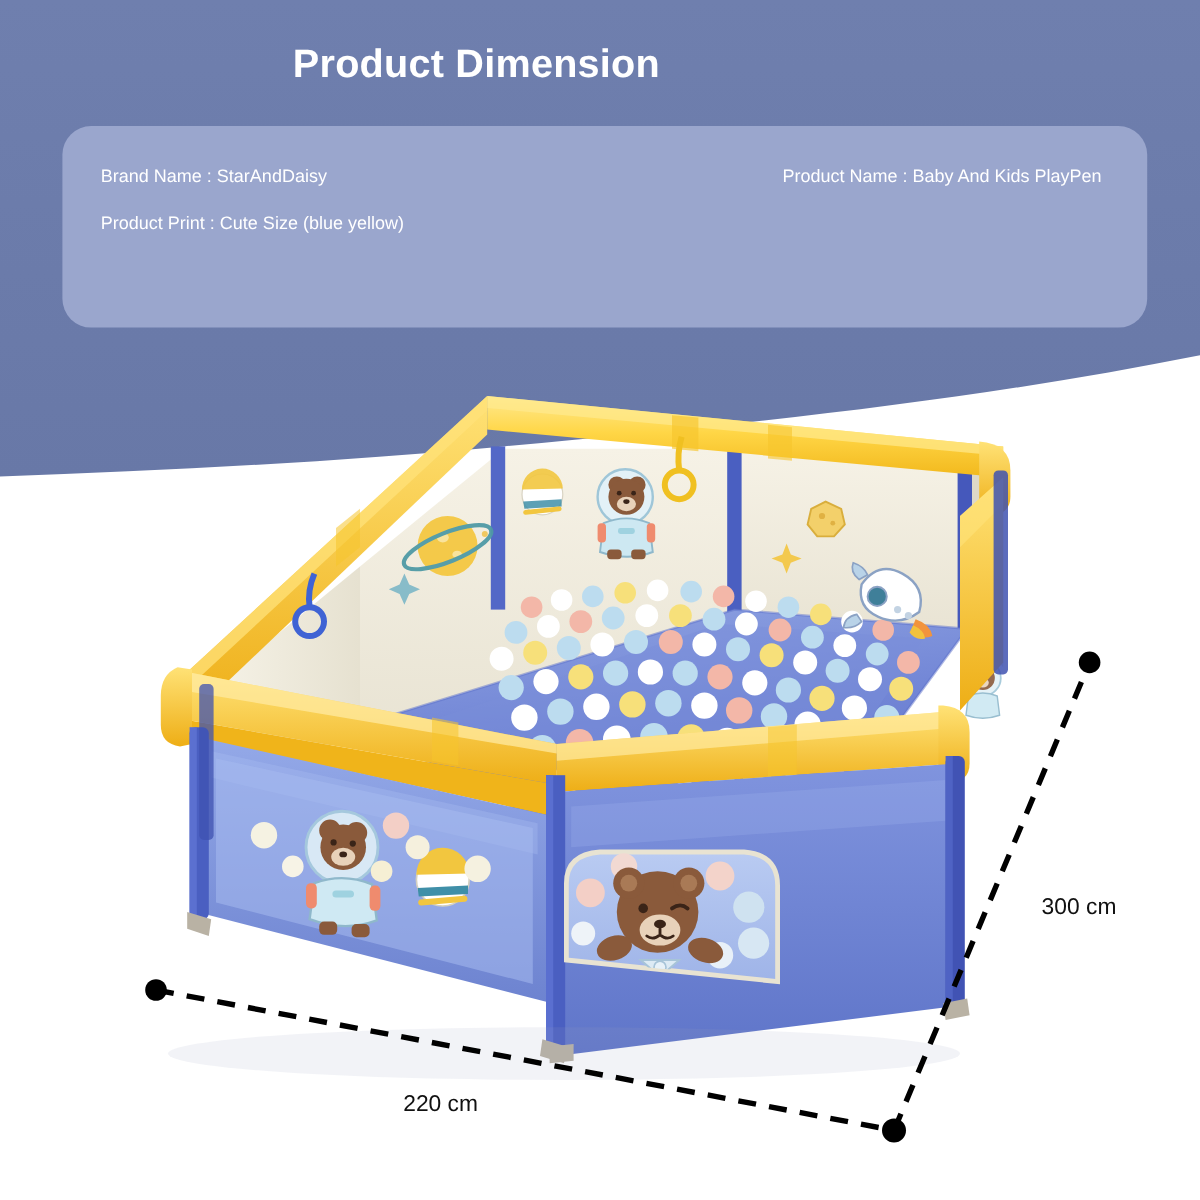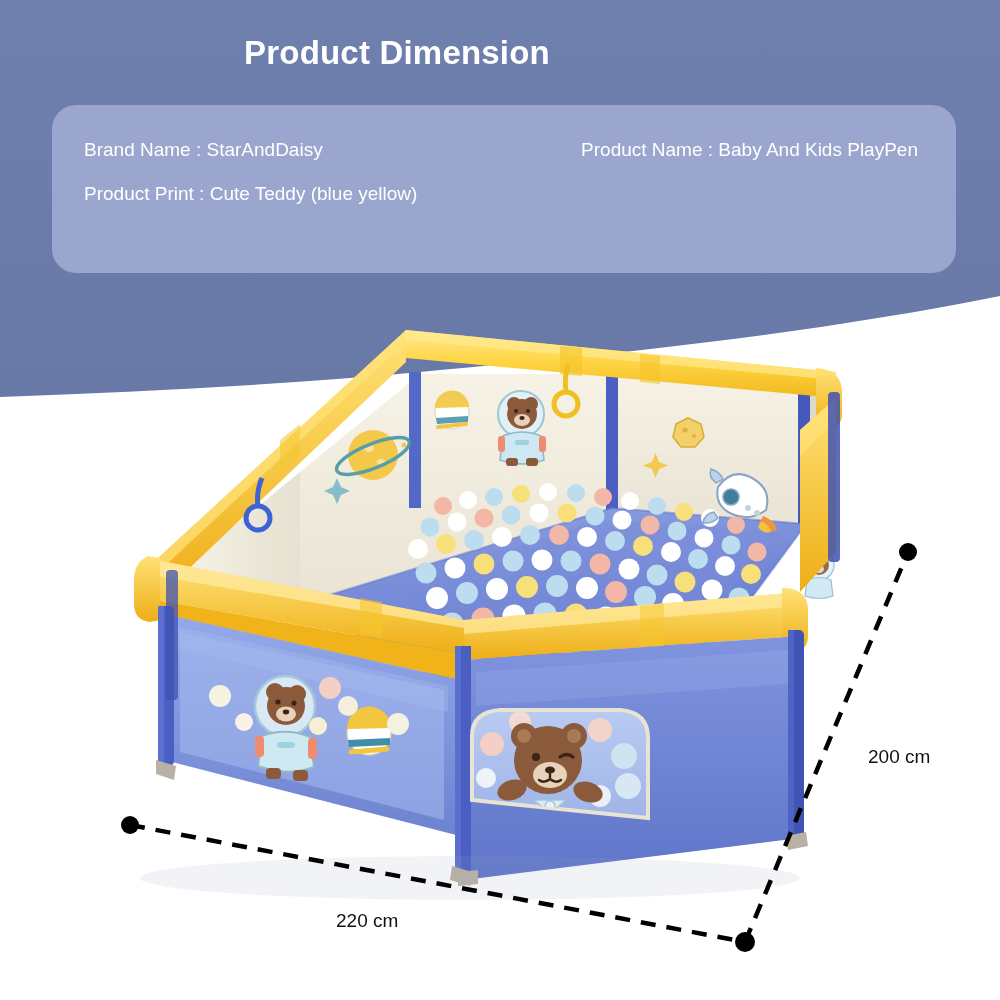--- a/index.html
+++ b/index.html
@@ -51,21 +51,21 @@
   .info-grid {
     position: absolute;
     left: 0; top: 34px;
     width: 100%;
     display: grid;
     grid-template-columns: 1fr 1fr;
     row-gap: 22px;
   }
   .info-item {
     color: #ffffff;
-    font-size: 19px;
+    font-size: 15px;
     font-weight: 400;
     white-space: nowrap;
   }
   .info-item.l { padding-left: 32px; text-align: left; }
   .info-item.r { padding-right: 38px; text-align: right; }
 
   
   .stage {
     position: absolute;
     left: 0; top: 0;
@@ -105,21 +105,21 @@
       <path d="M0,0 L1000,0 L1000,296 C820,332 640,352 420,372 C280,385 140,392 0,397 Z" fill="url(#bandGrad)"></path>
     </svg>
   </div>
 
   <div class="page-title">Product Dimension</div>
 
   <div class="info-card">
     <div class="info-grid">
       <div class="info-item l">Brand Name : StarAndDaisy</div>
       <div class="info-item r">Product Name : Baby And Kids PlayPen</div>
-      <div class="info-item l">Product Print : Cute Teddy (blue yellow)</div>
+      <div class="info-item l">Product Print : Cute Size (blue yellow)</div>
     </div>
   </div>
 
   <div class="stage">
     <svg viewBox="0 0 1000 1000" xmlns="http://www.w3.org/2000/svg">
       <defs>
         <linearGradient id="railTop" x1="0" y1="0" x2="0" y2="1">
           <stop offset="0%" stop-color="#ffe98f"></stop>
           <stop offset="45%" stop-color="#ffd646"></stop>
           <stop offset="100%" stop-color="#f2b81c"></stop>
@@ -484,15 +484,15 @@
 
       <line x1="745" y1="942" x2="908" y2="552" stroke="#000000" stroke-width="4.5" stroke-dasharray="15,11"></line>
 
       <circle cx="130" cy="825" r="9" fill="#000000"></circle>
       <circle cx="745" cy="942" r="10" fill="#000000"></circle>
       <circle cx="908" cy="552" r="9" fill="#000000"></circle>
     </svg>
   </div>
 
   <div class="dim-label dim-w">220 cm</div>
-  <div class="dim-label dim-h">200 cm</div>
+  <div class="dim-label dim-h">300 cm</div>
 
 </div>
 
 </body></html>

